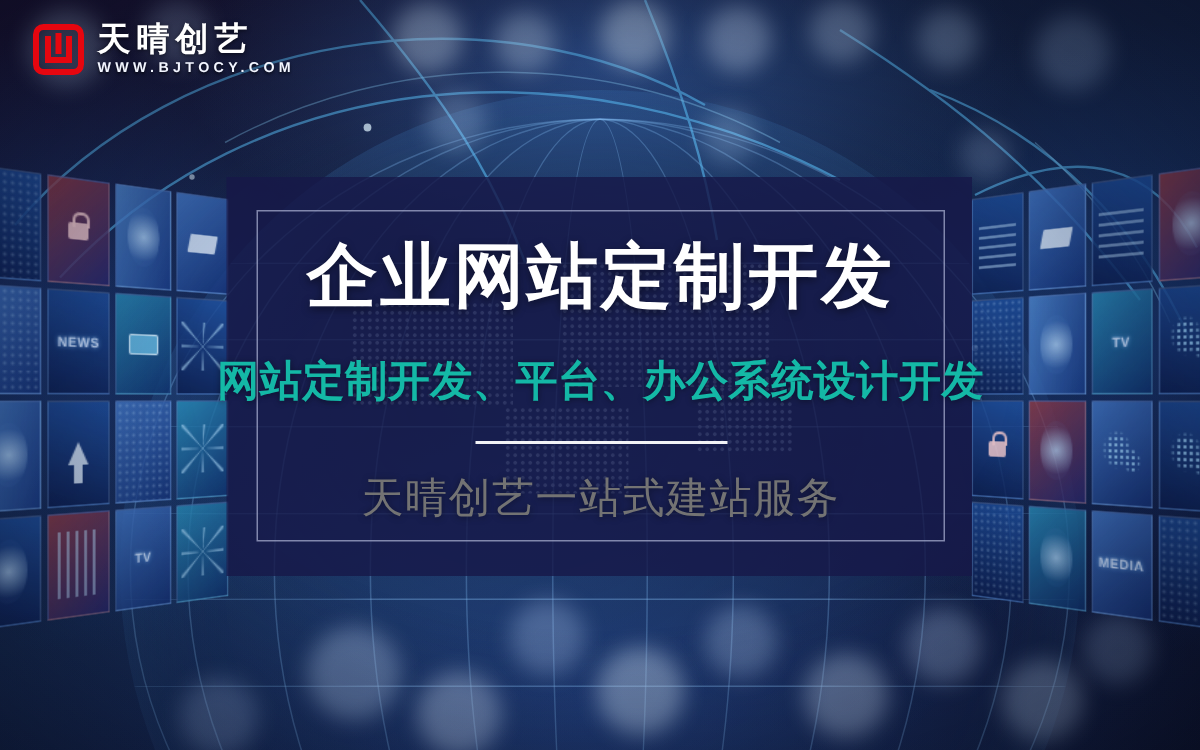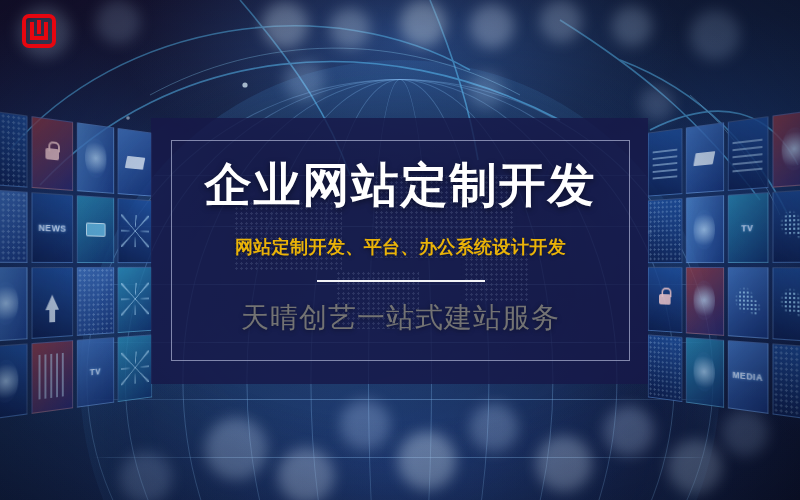--- a/index.html
+++ b/index.html
@@ -205,22 +205,22 @@
     color:#ffffff;
     letter-spacing:2px;
     margin-top:21px;
     line-height:1;
     white-space:nowrap;
     text-shadow:0 2px 6px rgba(0,0,0,.45);
   }
   .subtitle{
     font-family:"Liberation Sans","DejaVu Sans",sans-serif;
     font-weight:bold;
-    font-size:18px;
-    color:#eab308;
+    font-size:28px;
+    color:#14b8a6;
     letter-spacing:.4px;
     margin-top:26px;
     white-space:nowrap;
     text-shadow:0 1px 4px rgba(0,0,0,.45);
     text-align:right;
   }
   .divider{
     width:168px; height:2px;
     background:#ffffff;
     margin-top:21px;
@@ -419,20 +419,24 @@
 
   <div class="vignette"></div>
 
   <div class="logo">
     <div class="logo-mark">
       <i class="s1"></i>
         <i class="s2"></i>
         <i class="s3"></i>
         <i class="s4"></i>
     </div>
+    <div class="logo-text">
+      <div class="logo-cn">天晴创艺</div>
+      <div class="logo-url">WWW.BJTOCY.COM</div>
+    </div>
   </div>
 
   <div class="panel">
     <div class="panel-inner">
       <div class="title">企业网站定制开发</div>
       <div class="subtitle">网站定制开发、平台、办公系统设计开发</div>
       <div class="divider"></div>
       <div class="tagline">天晴创艺一站式建站服务</div>
     </div>
   </div>

